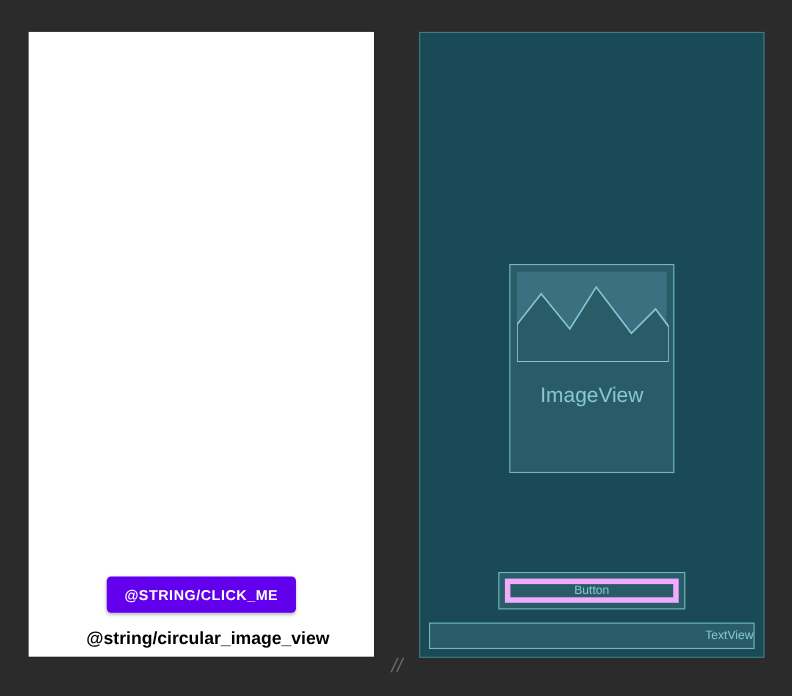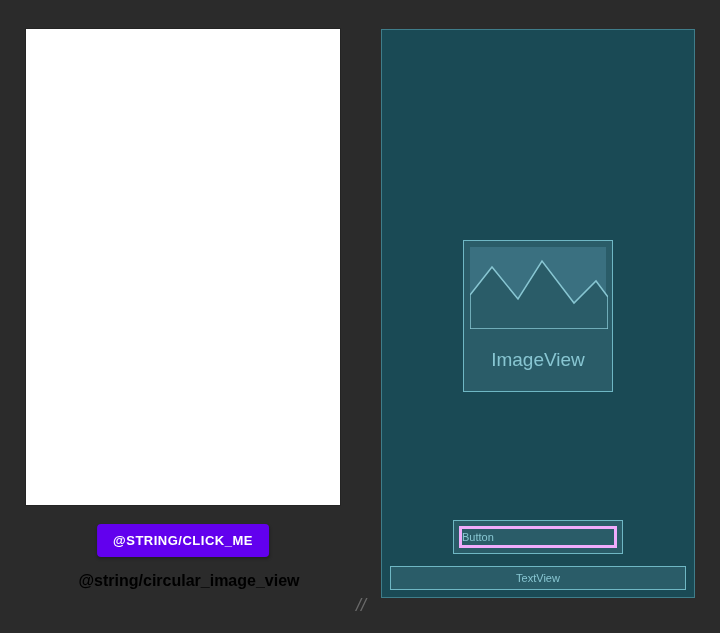--- a/index.html
+++ b/index.html
@@ -16,21 +16,21 @@
     left: 0; top: 0;
     width: 720px; height: 633px;
   }
 
   
   .design-pane {
     position: absolute;
     left: 26px;
     top: 29px;
     width: 314px;
-    height: 476px;
+    height: 568px;
     background: #ffffff;
     box-shadow: 0 0 0 1px rgba(0,0,0,0.15);
   }
   .design-button {
     position: absolute;
     left: 50%;
     transform: translateX(-50%);
     top: 495px;
     background: #6200ee;
     color: #ffffff;
@@ -64,21 +64,21 @@
     height: 569px;
     background: #1a4a55;
     border: 1px solid #3f7d8a;
   }
   .bp-imageview {
     position: absolute;
     left: 50%;
     transform: translateX(-50%);
     top: 210px;
     width: 150px;
-    height: 152px;
+    height: 190px;
     border: 1px solid #6fb7c4;
     background: #2a5c68;
   }
   .bp-imageview-inner {
     position: absolute;
     left: 6px; right: 6px; top: 6px;
     height: 82px;
     background: #3a7080;
   }
   .bp-mountain-svg {
@@ -104,39 +104,39 @@
     height: 34px;
     border: 1px solid #6fb7c4;
     background: #2a5c68;
     display: flex;
     align-items: center;
     justify-content: center;
   }
   .bp-button-inner {
     position: absolute;
     left: 5px; right: 5px; top: 5px; bottom: 5px;
-    border: 3px solid #f0abfc;
+    border: 5px solid #f0abfc;
     display: flex;
     align-items: center;
-    justify-content: flex-start;
+    justify-content: center;
   }
   .bp-button-label {
     color: #88c6d2;
     font-size: 11px;
   }
   .bp-textview {
     position: absolute;
     left: 8px; right: 8px;
     top: 536px;
     height: 24px;
     border: 1px solid #6fb7c4;
     background: #2a5c68;
     display: flex;
     align-items: center;
-    justify-content: center;
+    justify-content: flex-end;
   }
   .bp-textview-label {
     color: #88c6d2;
     font-size: 11px;
   }
 
   
   .resize-handle {
     position: absolute;
     left: 352px;

